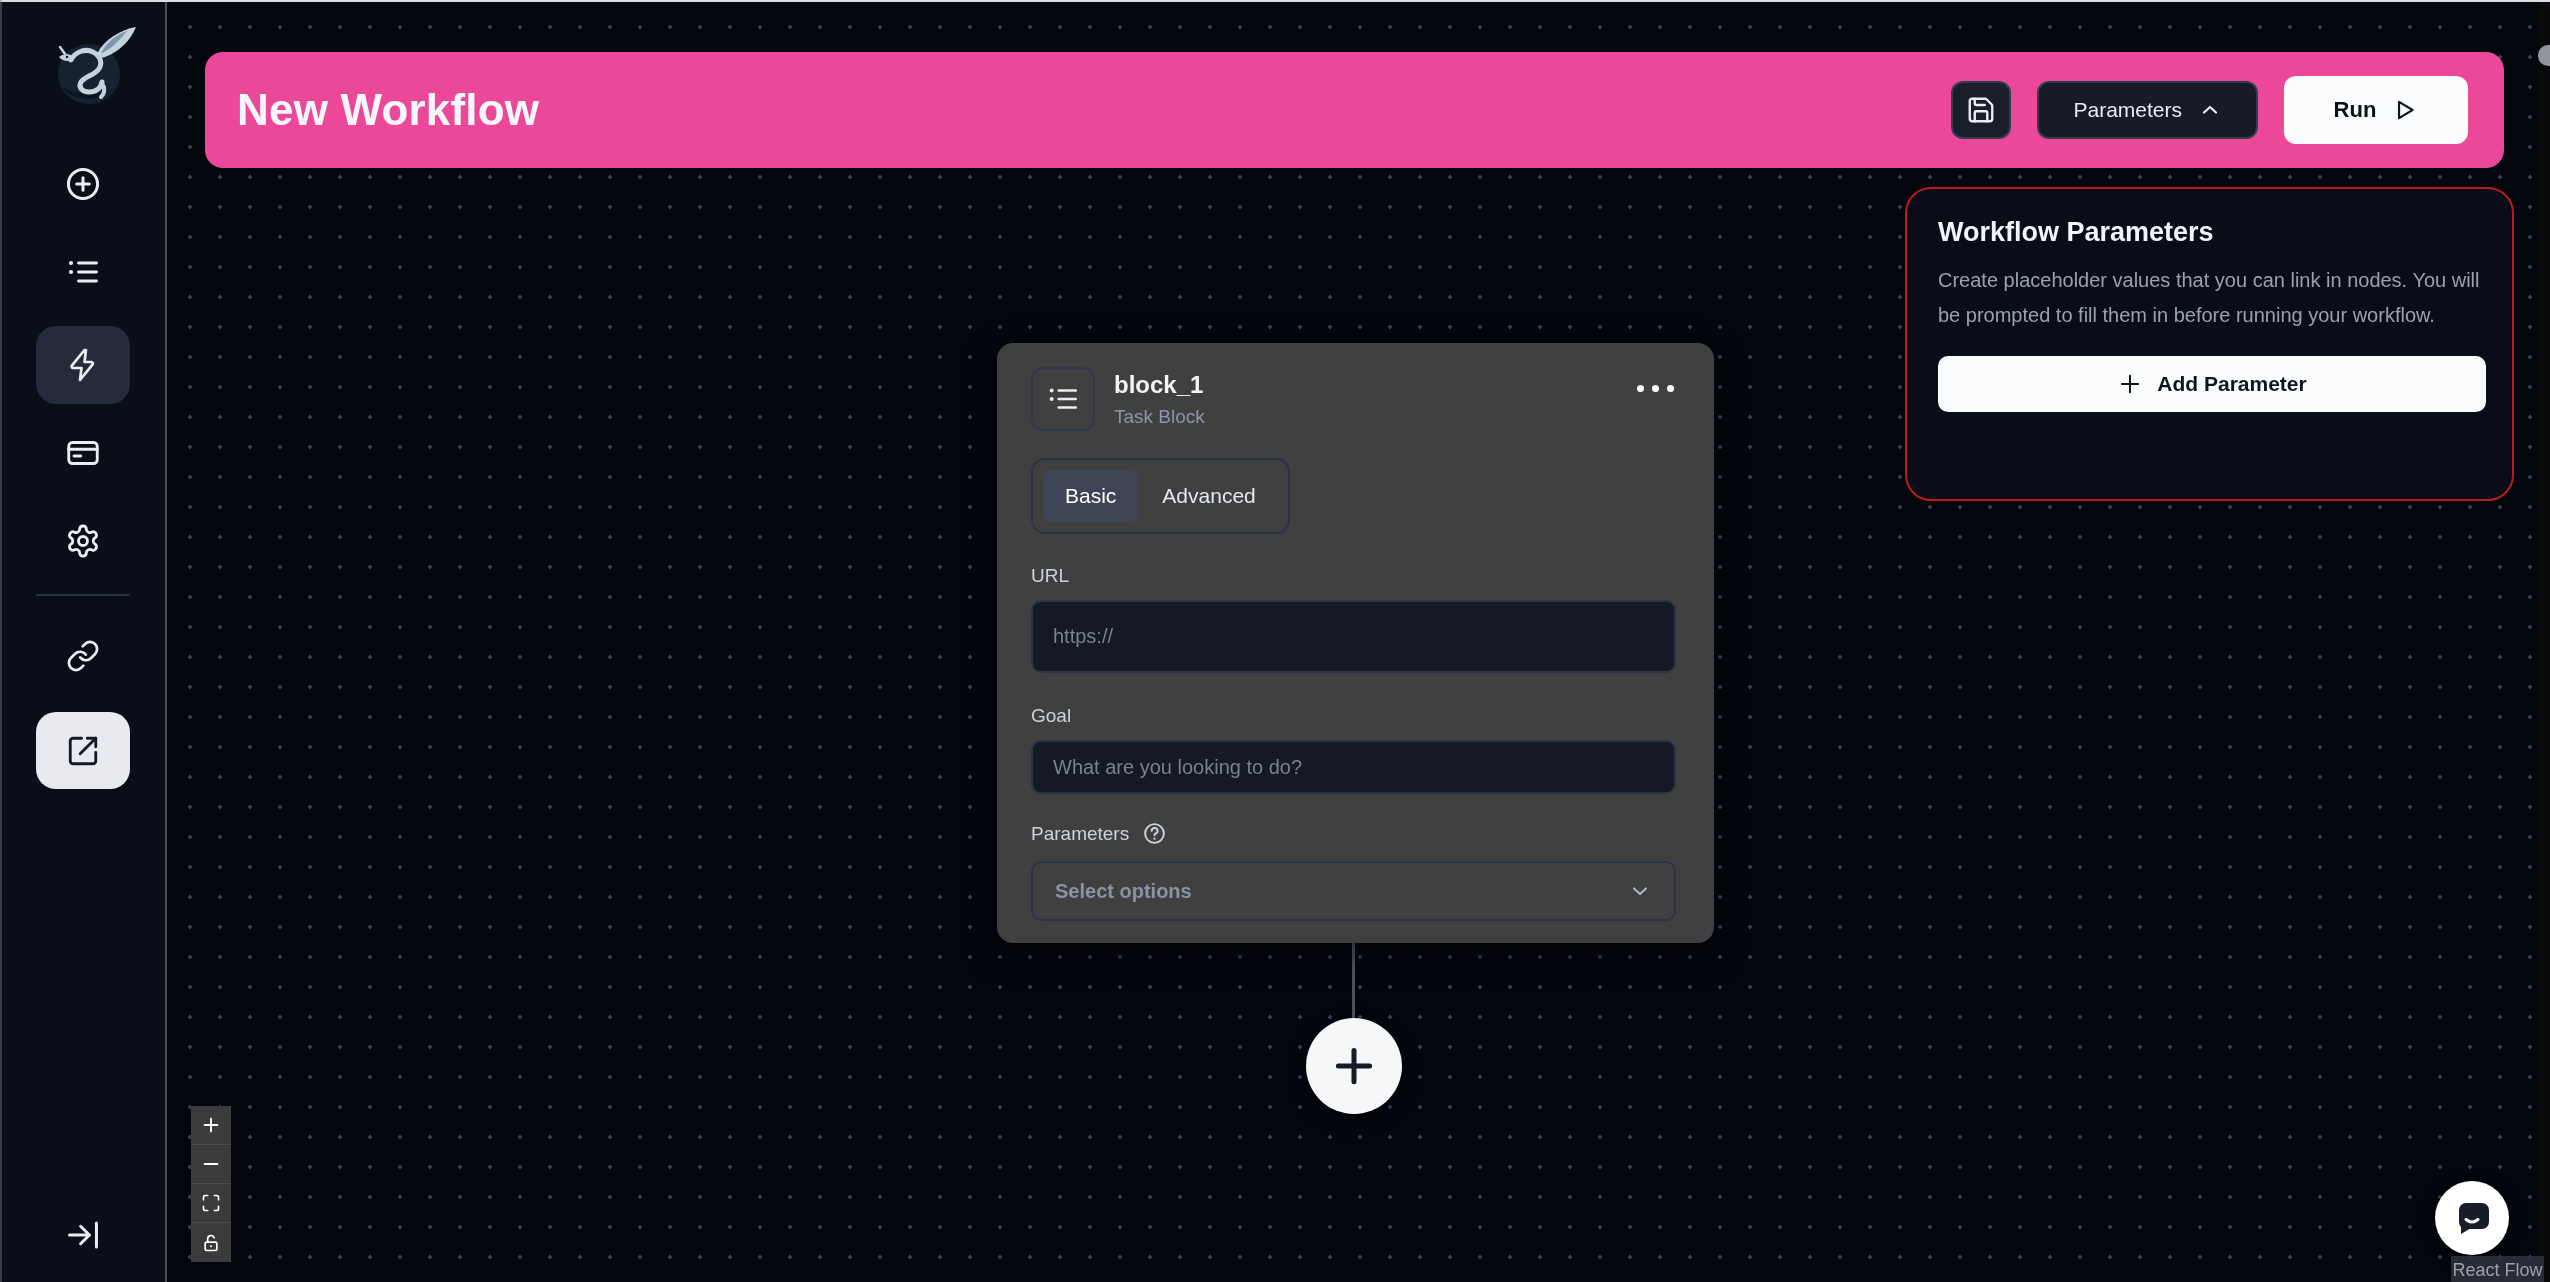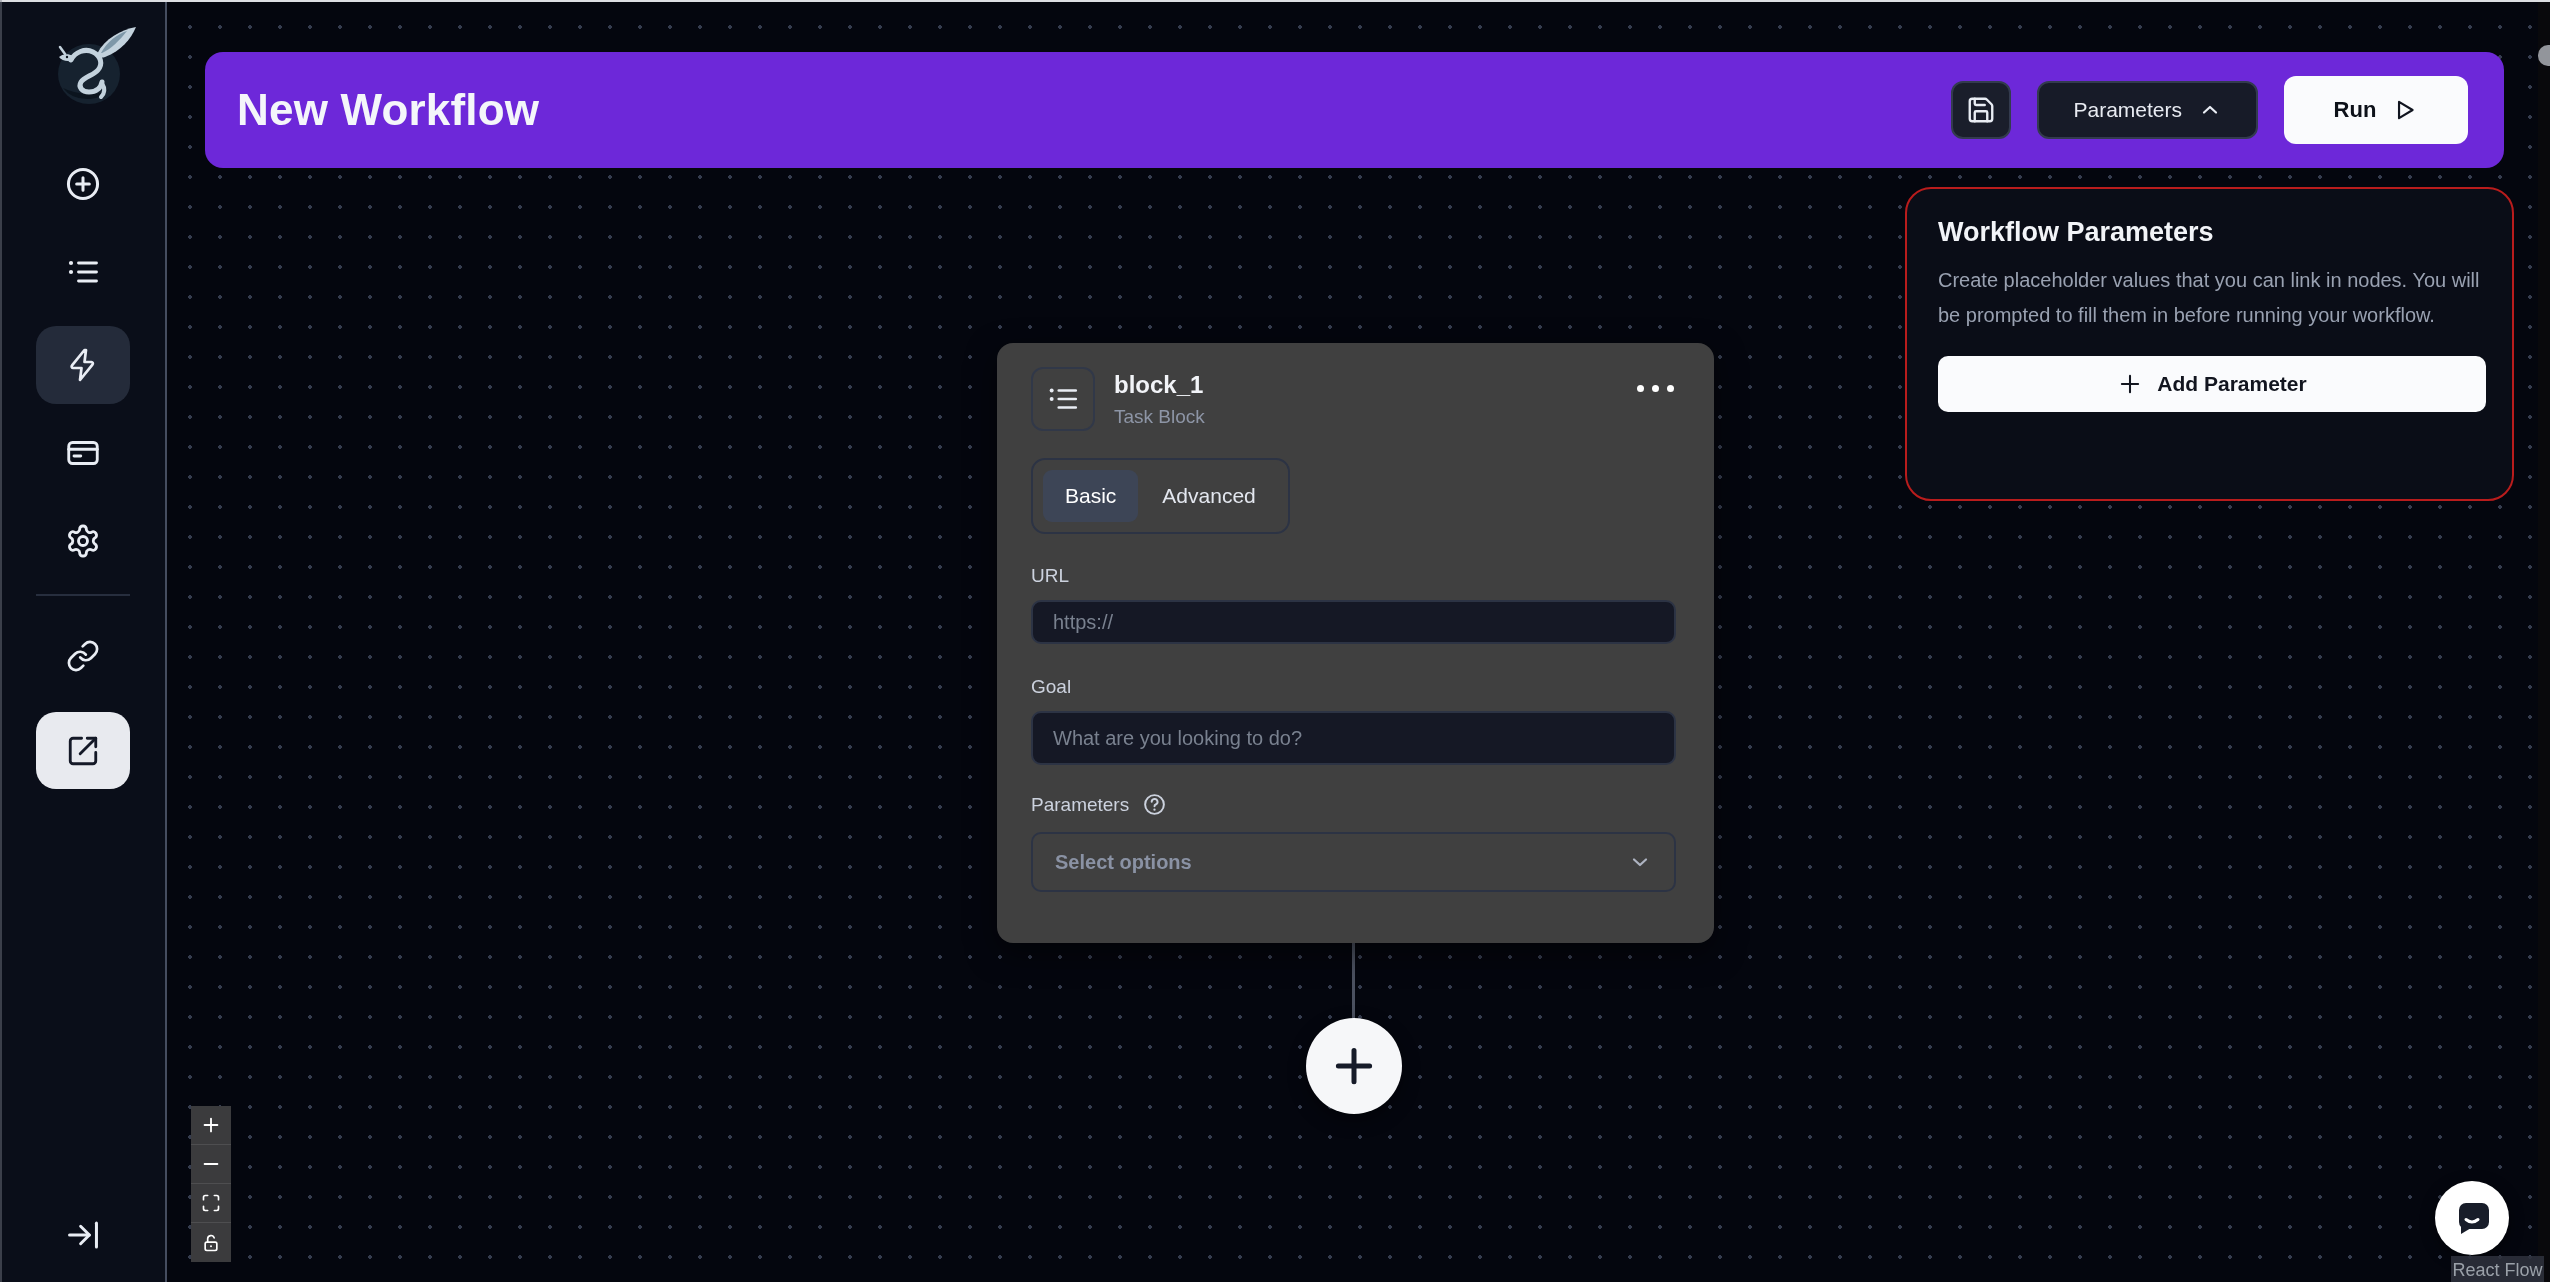--- a/index.html
+++ b/index.html
@@ -37,21 +37,21 @@
     background:transparent; border:none; cursor:pointer;
   }
   .side-btn.sel-dark  { background:#242b3a; height:78px; }
   .side-btn.sel-light { background:#e8eaef; height:77px; }
   .side-btn.sel-light .stroke-ico { stroke:#141927; stroke-width:2; }
   .side-div { position:absolute; left:36px; top:594px; width:94px; height:2px; background:#272e3e; }
 
   
   .topbar {
     position:absolute; left:205px; top:52px; width:2299px; height:116px;
-    background:#6d28d9; border-radius:18px; z-index:20;
+    background:#ec4899; border-radius:18px; z-index:20;
     display:flex; align-items:center; padding:0 36px 0 32px;
   }
   .topbar h1 { font-size:44px; font-weight:600; color:#f4f6fa; letter-spacing:.2px; }
   .topbar .right { margin-left:auto; display:flex; align-items:center; gap:26px; }
   .icon-btn {
     width:60px; height:58px; border-radius:12px; background:#1a1e2b;
     border:2px solid #333b4e; display:flex; align-items:center; justify-content:center; cursor:pointer;
   }
   .params-btn {
     height:58px; padding:0 34px; border-radius:12px; background:#171b28;
@@ -85,21 +85,21 @@
   .tabs {
     margin-top:27px; display:inline-flex; padding:10px; gap:2px;
     border:2px solid #2c3344; border-radius:14px;
   }
   .tab { border:none; background:transparent; cursor:pointer; font-family:inherit;
     font-size:21px; padding:14px 22px; border-radius:9px; color:#e3e7ef; }
   .tab.active { background:#3d4556; color:#ffffff; font-weight:500; }
 
   .fld-label { margin-top:31px; font-size:19px; font-weight:500; color:#ccd2de; }
   .txt-input {
-    margin-top:13px; width:645px; height:44px; border-radius:10px;
+    margin-top:13px; width:645px; height:73px; border-radius:10px;
     border:2px solid #2c3344; background:#151825; padding:0 20px;
     font-family:inherit; font-size:20px; color:#e8ebf2; outline:none;
   }
   .txt-input::placeholder { color:#79818f; }
   .goal-input { height:54px; }
   .param-row { margin-top:27px; display:flex; align-items:center; gap:13px; }
   .help-btn { background:none; border:none; cursor:pointer; padding:0; display:flex; }
   .select-box {
     margin-top:15px; width:645px; height:60px; border-radius:10px;
     border:2px solid #2c3344; background:transparent; cursor:pointer;

